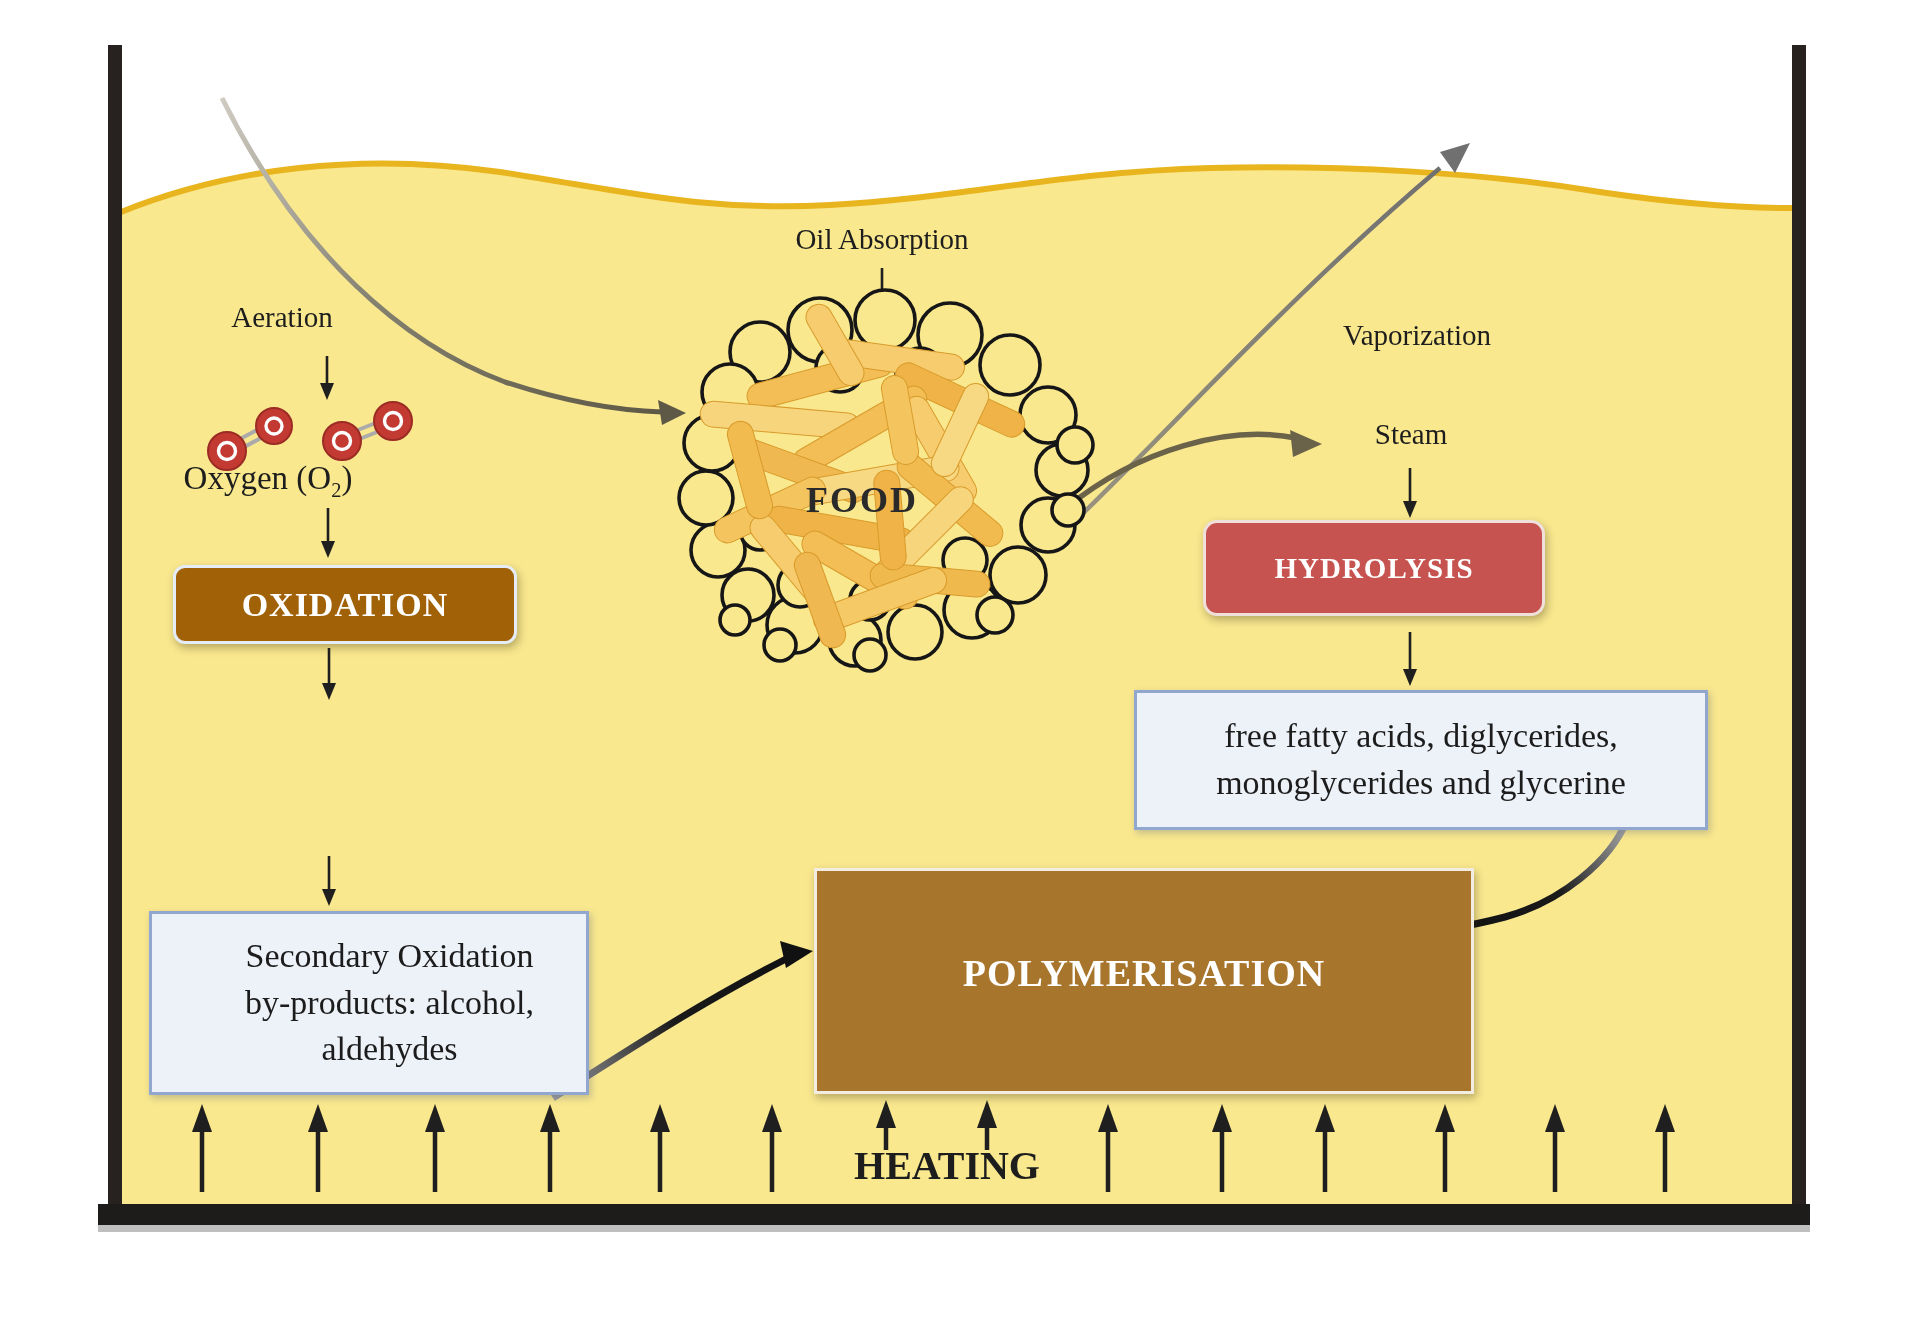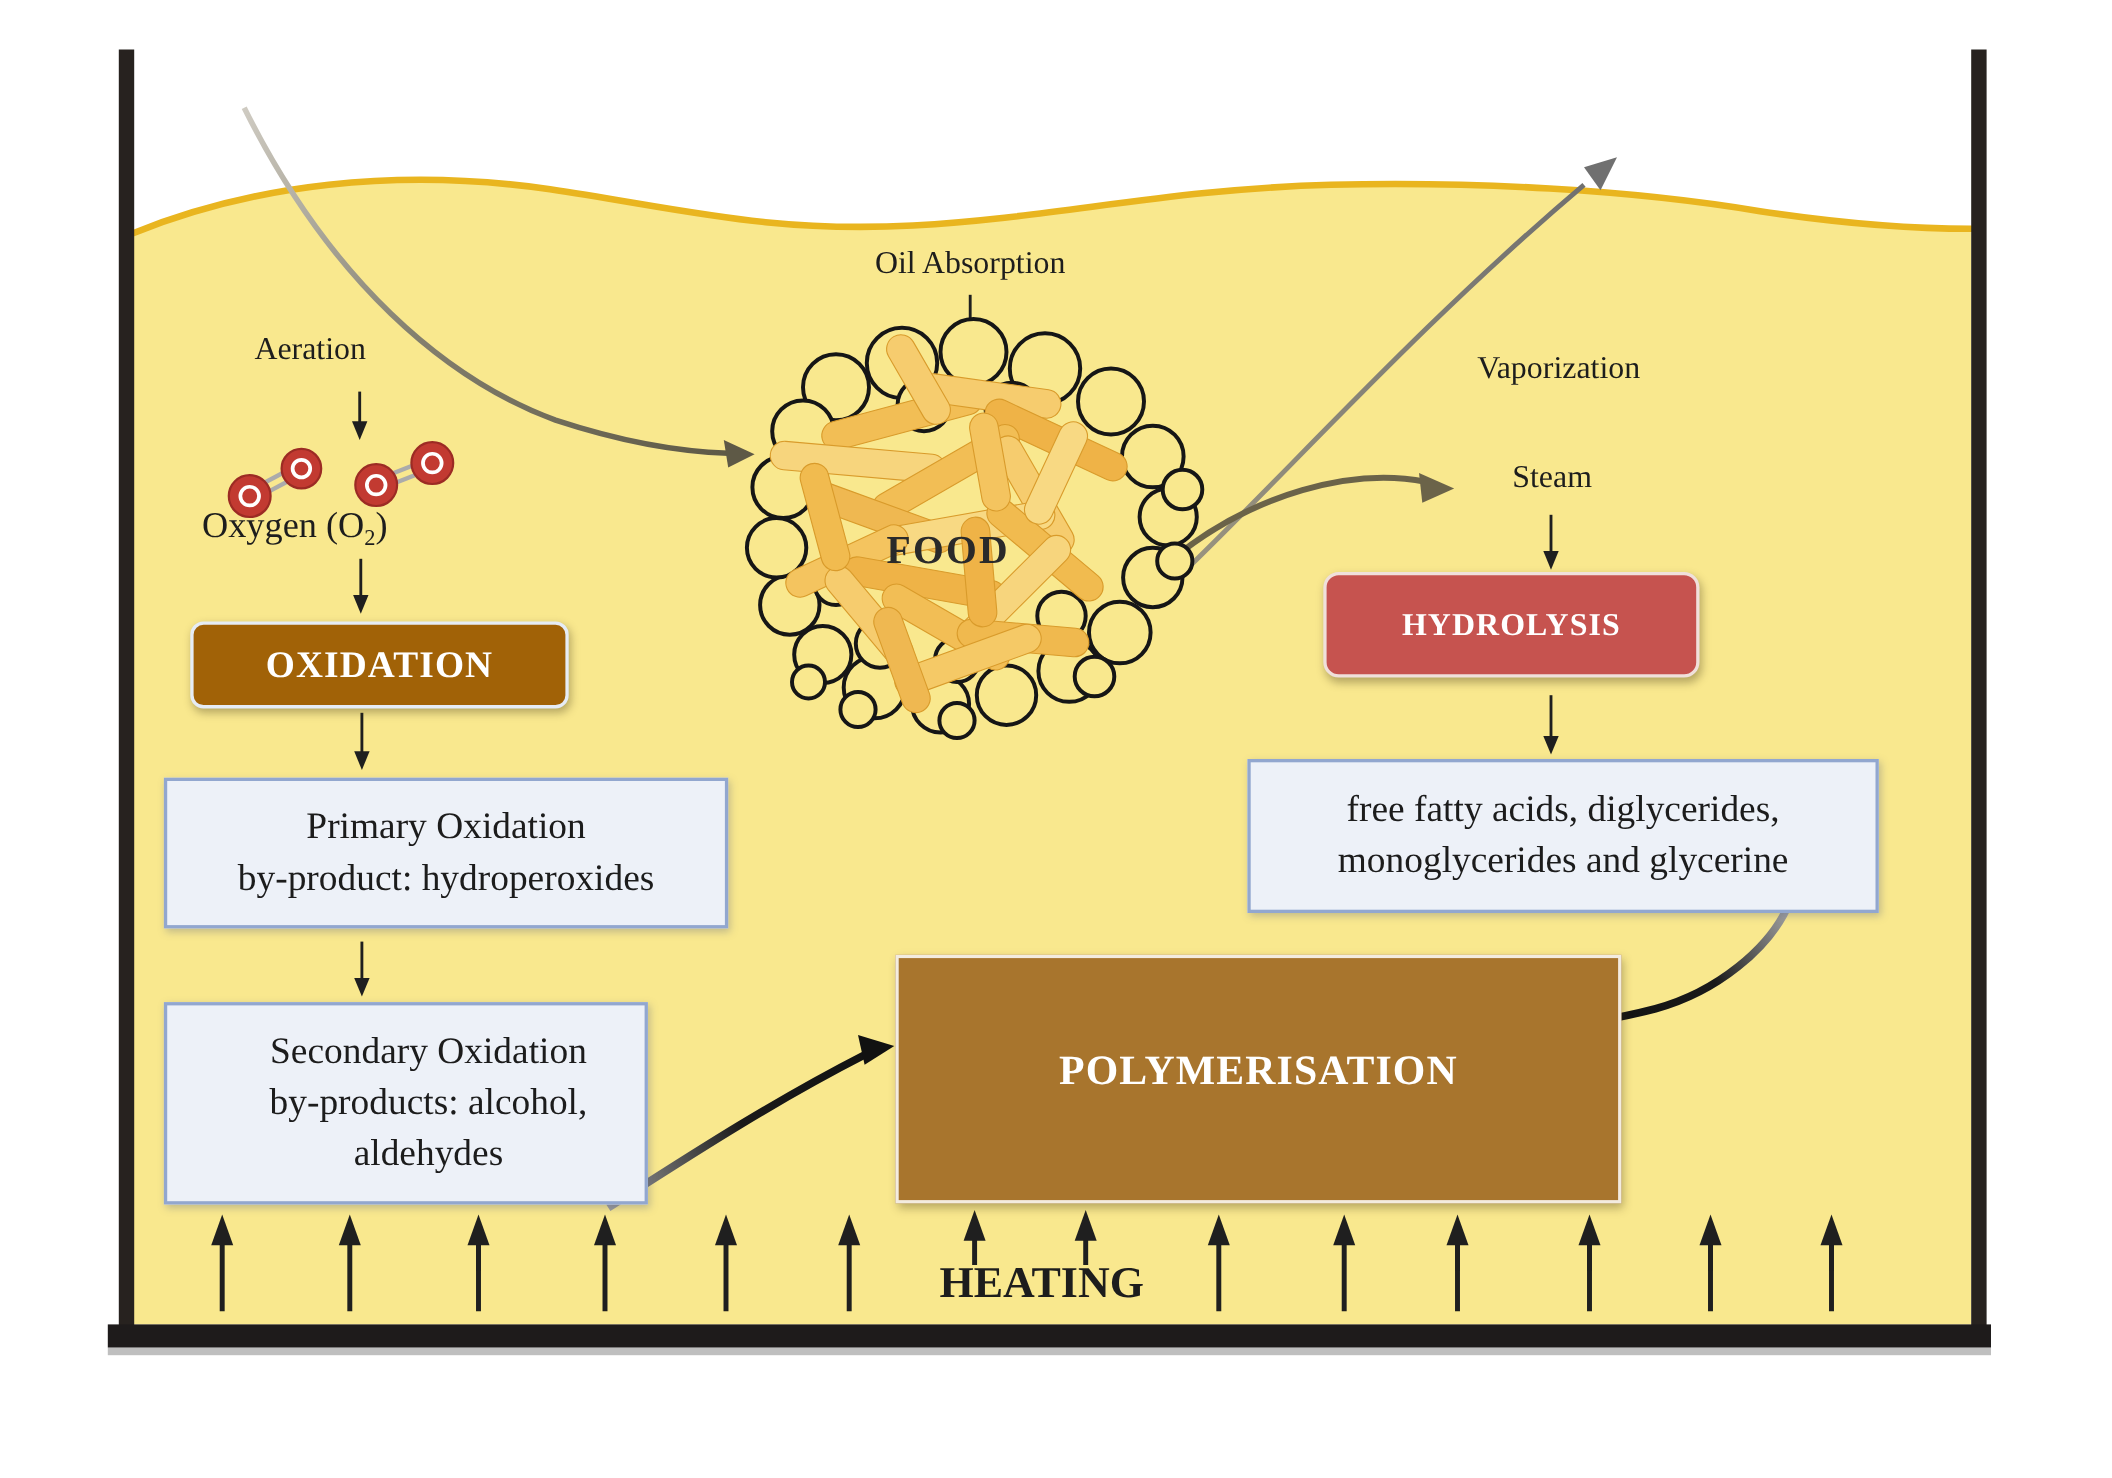--- a/index.html
+++ b/index.html
@@ -278,24 +278,20 @@
   <div class="lbl" id="heating-label">HEATING</div>
 
   <div class="box colorbox" id="oxidation-box">
     <span>OXIDATION</span>
   </div>
 
   <div class="box colorbox" id="hydrolysis-box">
     <span>HYDROLYSIS</span>
   </div>
 
-  <div class="box infobox" id="primary-box">
-    <div>Primary Oxidation</div>
-    <div>by-product: hydroperoxides</div>
-  </div>
 
   <div class="box infobox" id="secondary-box">
     <div>Secondary Oxidation</div>
     <div>by-products: alcohol, aldehydes</div>
   </div>
 
   <div class="box infobox" id="fatty-box">
     <div>free fatty acids, diglycerides,</div>
     <div>monoglycerides and glycerine</div>
   </div>

